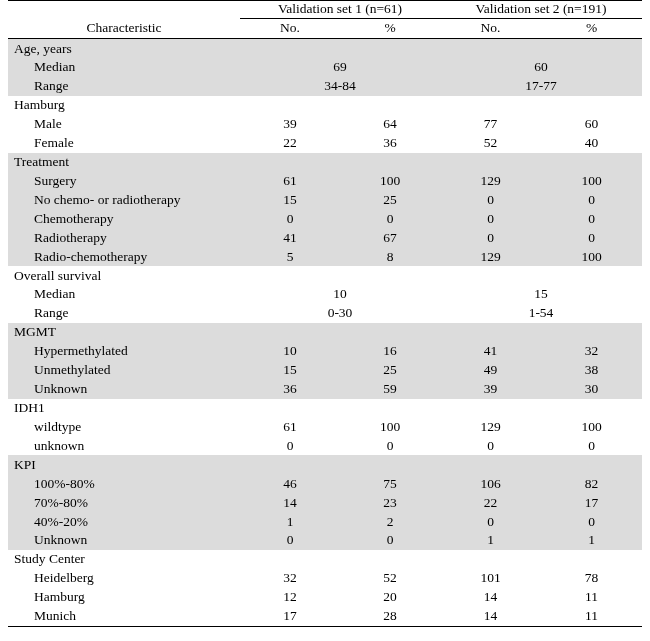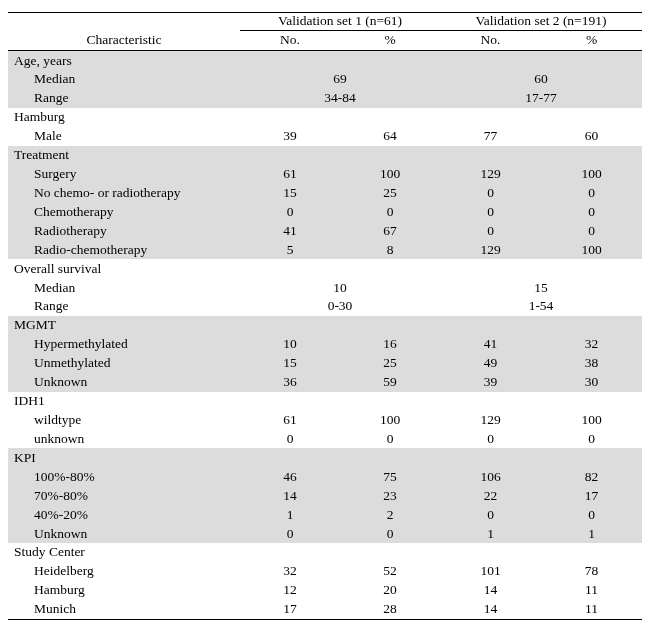--- a/index.html
+++ b/index.html
@@ -10,21 +10,21 @@
   body {
     width: 650px;
     height: 641px;
     font-family: "Liberation Serif", serif;
     color: #000000;
     overflow: hidden;
   }
   .table-wrap {
     width: 545px;
     box-sizing: border-box;
-    padding: 12px 8px;
+    padding: 0 8px;
   }
   table.main {
     border-collapse: collapse;
     width: 634px;
     font-size: 13.5px;
     table-layout: fixed;
   }
   col.c-label { width: 232px; }
   col.c-num   { width: 100px; }
   col.c-pct   { width: 100px; }
@@ -128,20 +128,27 @@
           <td></td>
           <td></td>
         </tr>
         <tr>
           <td class="label indent">Male</td>
           <td>39</td>
           <td>64</td>
           <td>77</td>
           <td>60</td>
         </tr>
+        <tr>
+          <td class="label indent">Female</td>
+          <td>22</td>
+          <td>36</td>
+          <td>52</td>
+          <td>40</td>
+        </tr>
         <tr class="shade section">
           <td class="label">Treatment</td>
           <td></td>
           <td></td>
           <td></td>
           <td></td>
         </tr>
         <tr class="shade">
           <td class="label indent">Surgery</td>
           <td>61</td>

